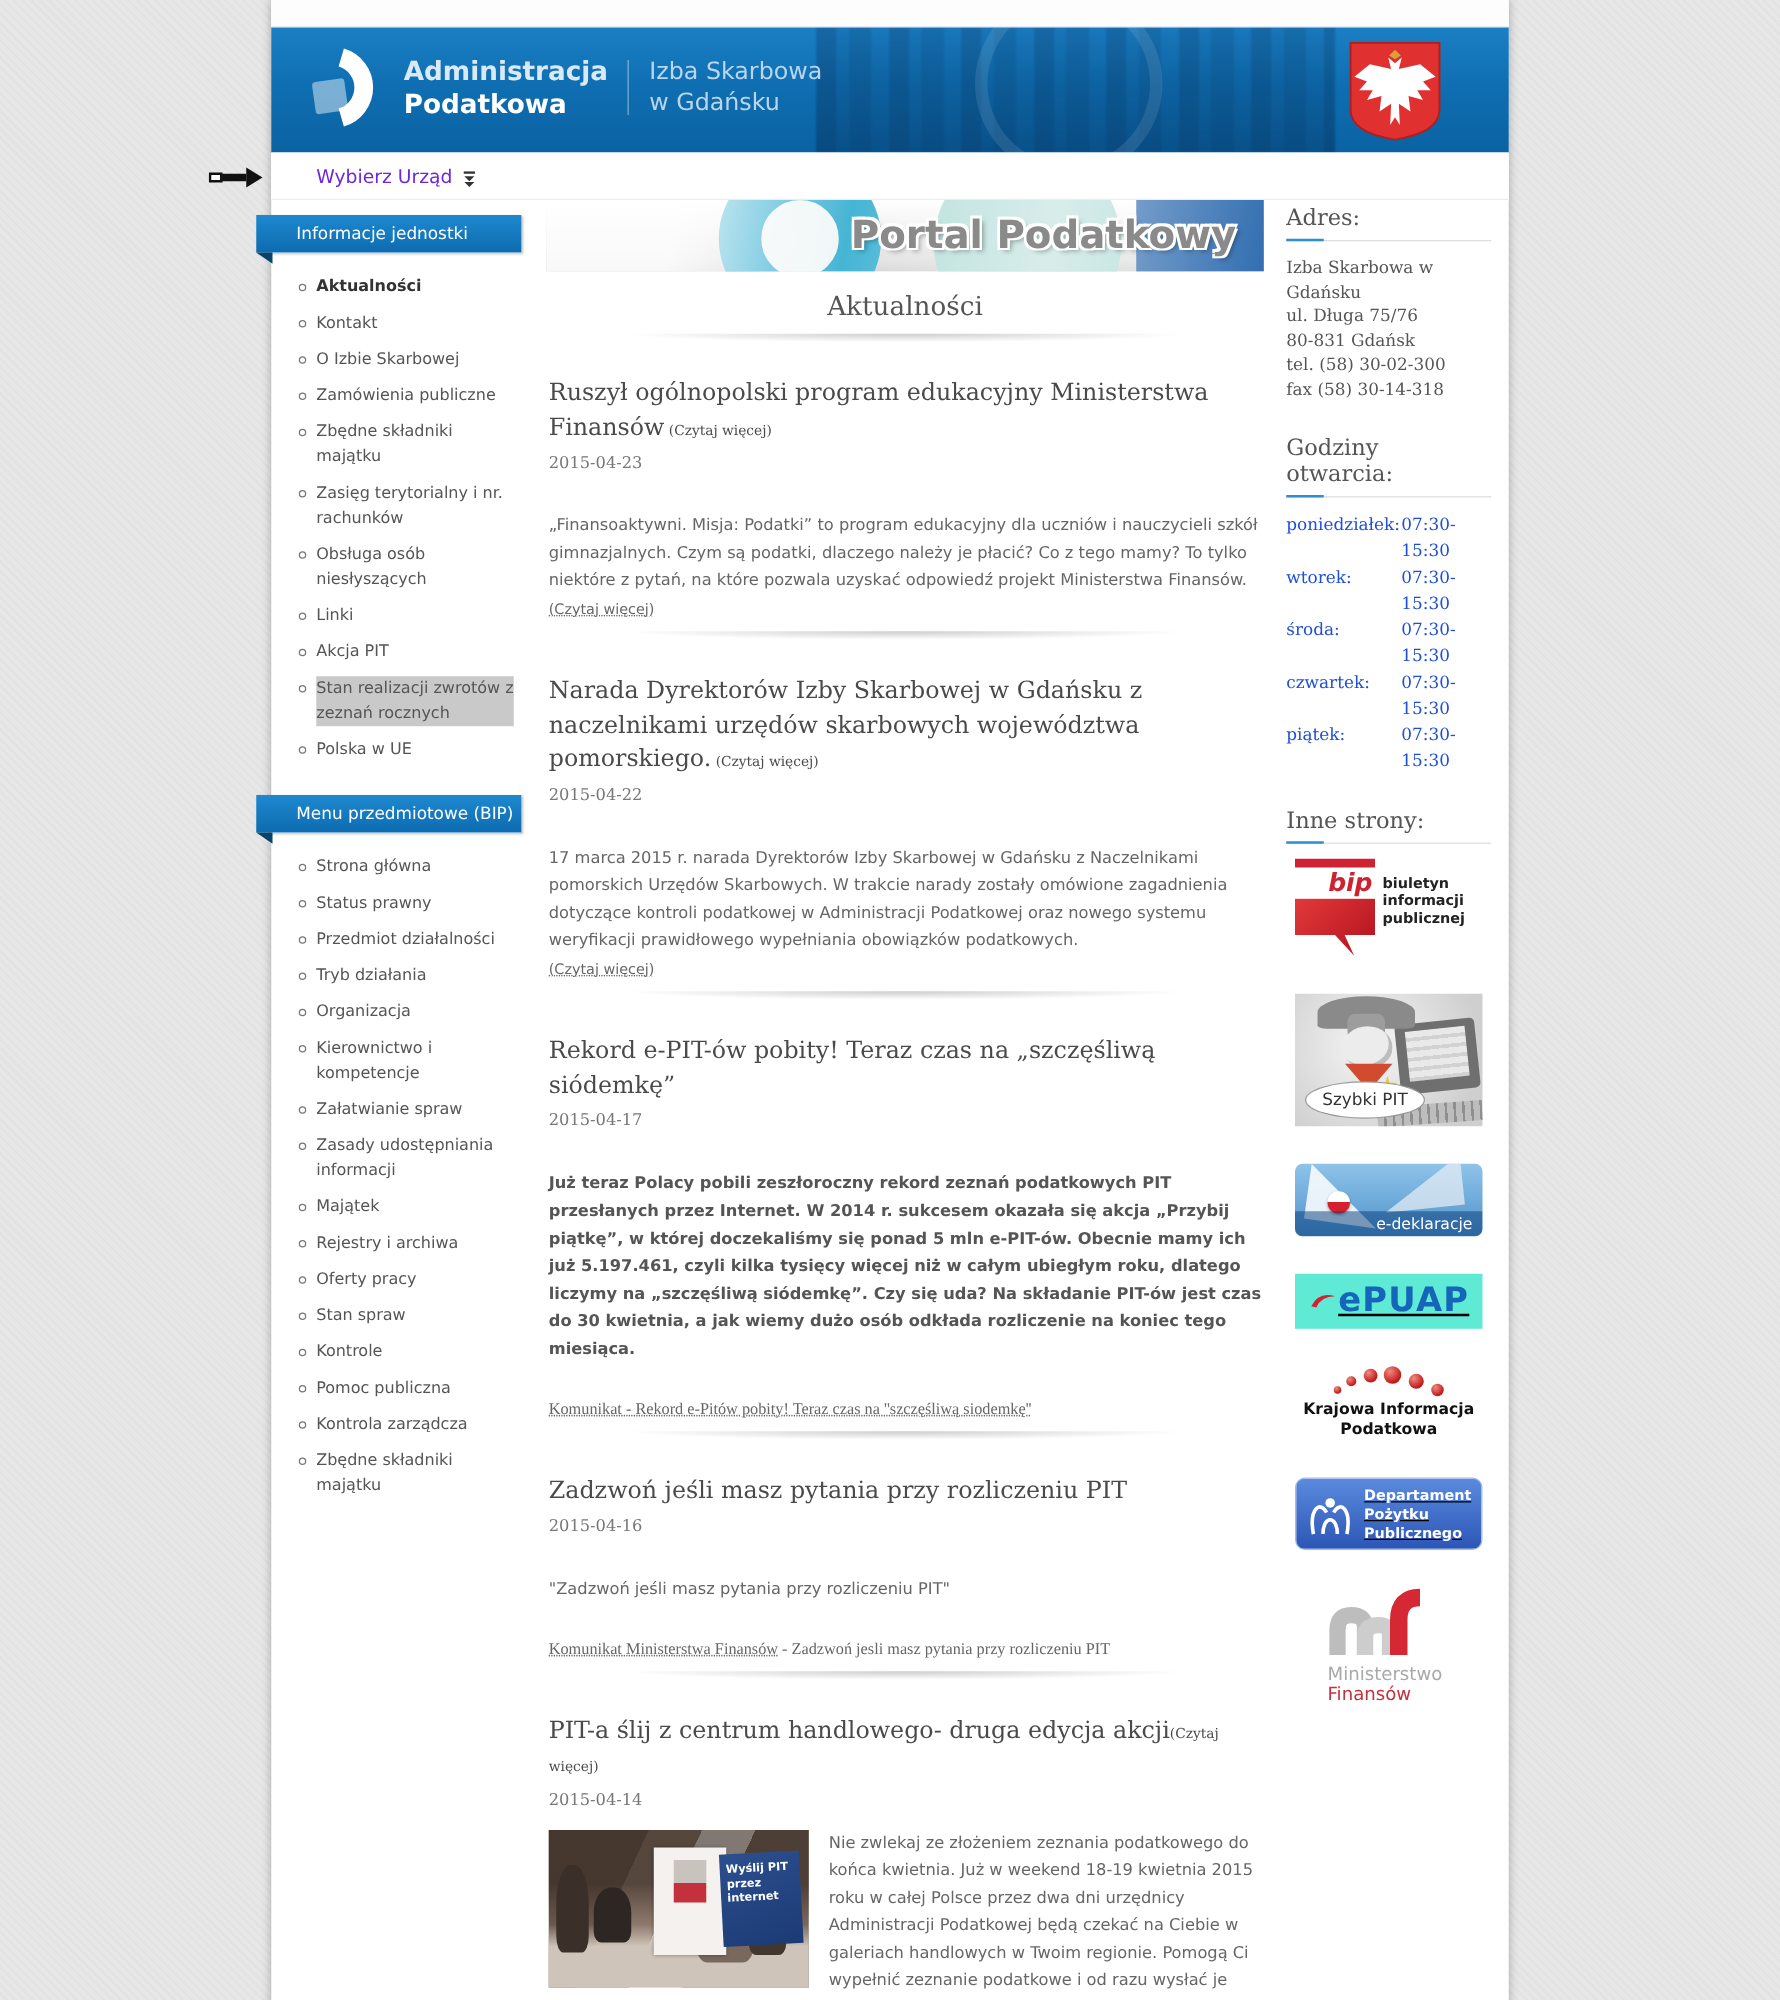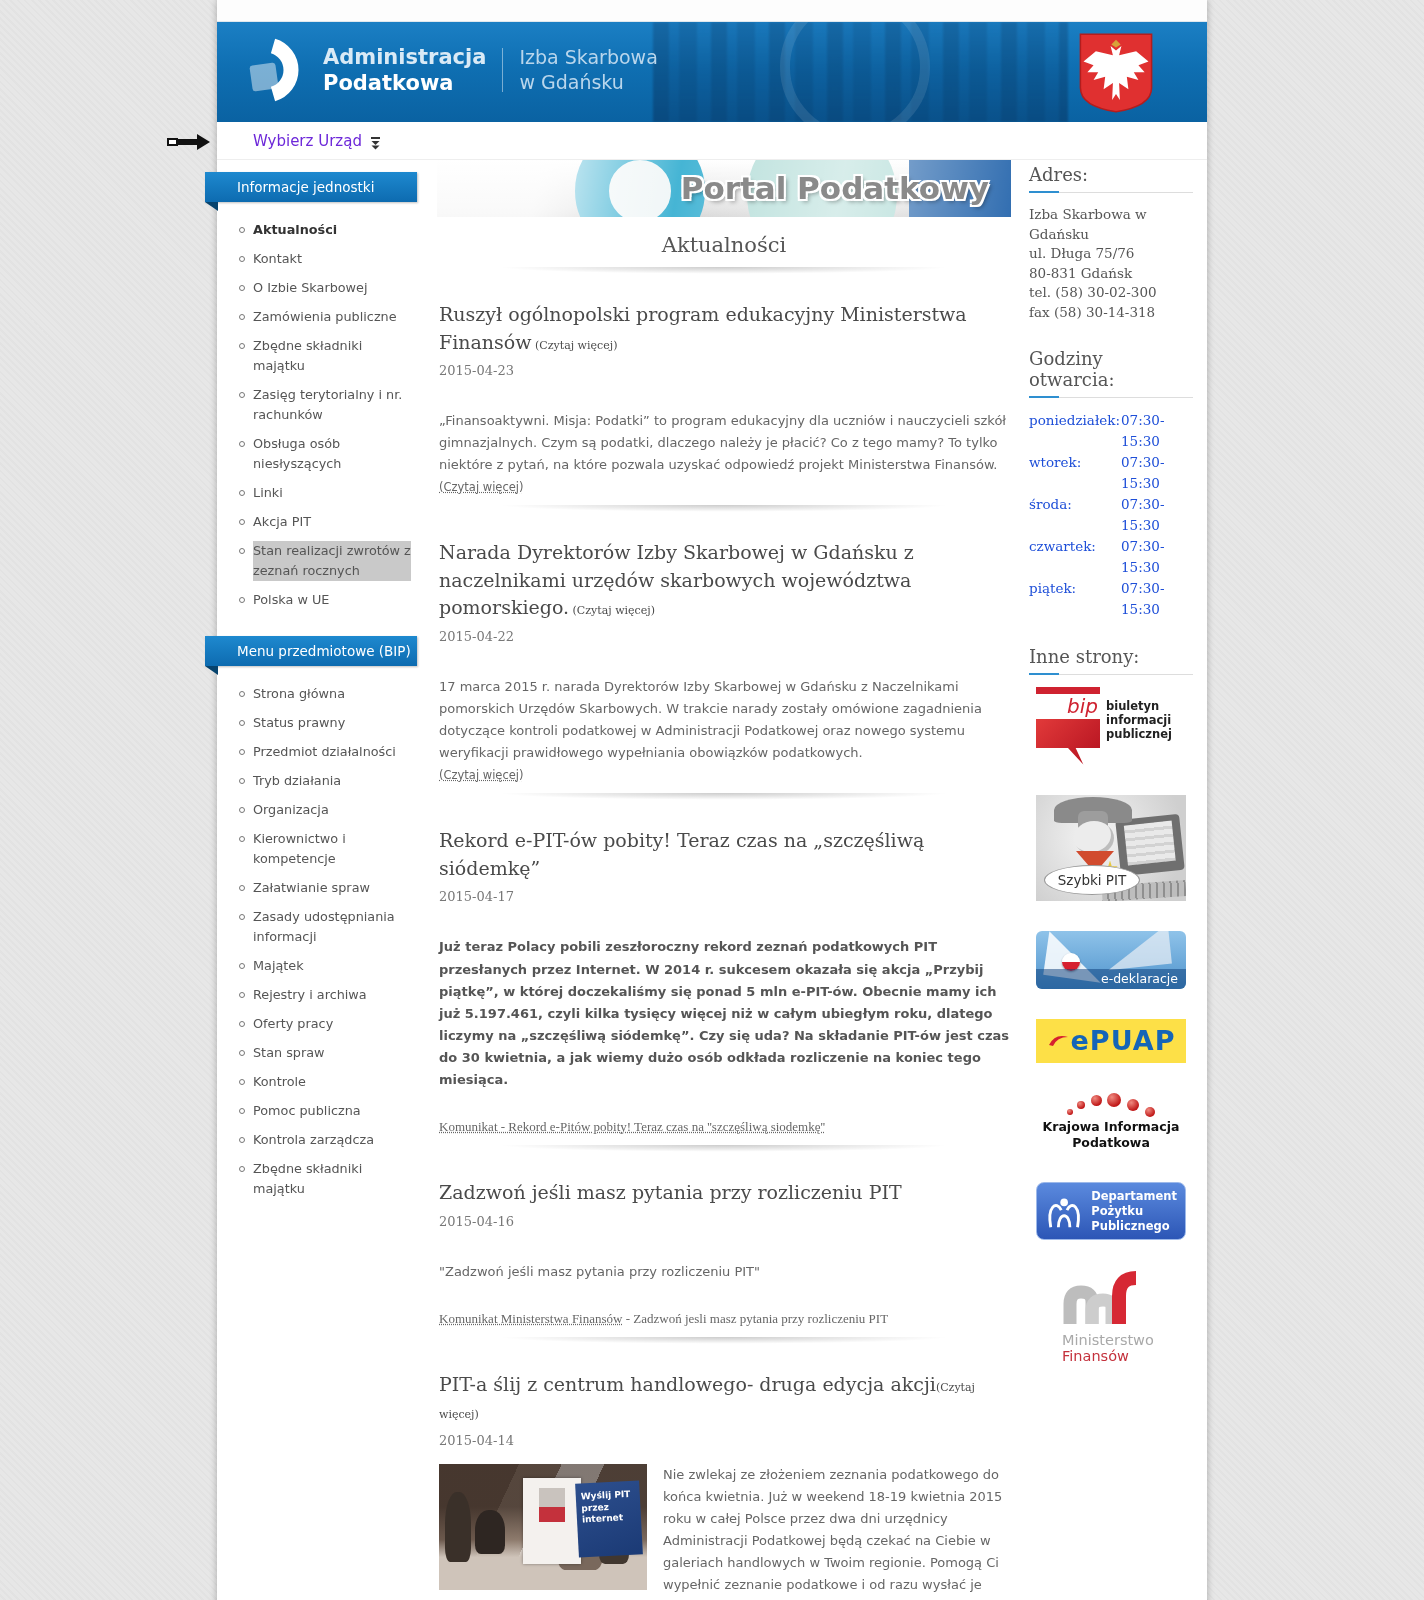--- a/index.html
+++ b/index.html
@@ -105,21 +105,21 @@
   .side-section { margin-bottom:26px; }
   .hours-row { display:flex; font-family:"DejaVu Serif","Liberation Serif",serif; font-size:13.5px; color:#1d4ed8; line-height:1.55; }
   .hours-row .day { width:92px; flex:none; }
 
   .logo-card { margin:0 auto 30px; cursor:pointer; }
 
   
   .logo-bip { width:150px; display:flex; gap:6px; }
   .bip-left { width:64px; }
   .bip-bar { height:7px; background:#cf2230; margin-bottom:1px; }
-  .bip-word { text-align:right; font-size:20px; font-weight:normal; font-style:italic; color:#cf2230; line-height:22px; padding-right:2px; }
+  .bip-word { text-align:right; font-size:20px; font-weight:bold; font-style:italic; color:#cf2230; line-height:22px; padding-right:2px; }
   .bip-bubble { height:34px; background:linear-gradient(135deg,#e23a3a,#b3111f);
     clip-path:polygon(0 0,100% 0,100% 64%,62% 64%,74% 100%,50% 64%,0 64%); margin-top:2px; height:46px; }
   .bip-text { font-size:11.5px; font-weight:bold; color:#222; line-height:1.25; padding-top:12px; }
   
   .logo-szybki { width:150px; height:106px; position:relative; overflow:hidden;
     background:radial-gradient(circle at 40% 40%, #f5f5f5, #cfcfcf 80%);padding-left:16px; }
   .sz-hat { position:absolute; left:18px; top:2px; width:78px; height:26px; background:#8a8a8a; border-radius:50% 50% 10% 10%; }
   .sz-hat::after { content:""; position:absolute; left:24px; top:14px; width:30px; height:26px; background:#9d9d9d; border-radius:6px 6px 12px 12px; }
   .sz-face { position:absolute; left:38px; top:26px; width:40px; height:34px; background:#ececec; border-radius:50%; box-shadow:inset -3px -3px 0 #bdbdbd; }
   .sz-scarf { position:absolute; left:40px; top:56px; width:0; height:0; border-left:19px solid transparent; border-right:19px solid transparent; border-top:22px solid #d14b2e; }
@@ -131,30 +131,30 @@
     display:flex; align-items:center; justify-content:center; font-size:13.5px; color:#333; }
   
   .logo-edek { width:150px; height:58px; border-radius:6px; position:relative; overflow:hidden;
     background:linear-gradient(180deg,#8fc3e9,#4f93cc); }
   .ed-tri1 { position:absolute; left:10px; top:4px; width:0; height:0; border-bottom:44px solid rgba(255,255,255,.85); border-right:58px solid transparent; transform:rotate(8deg); }
   .ed-tri2 { position:absolute; left:70px; top:-4px; width:0; height:0; border-bottom:40px solid rgba(235,240,245,.7); border-left:64px solid transparent; transform:rotate(-6deg); }
   .ed-flag { position:absolute; left:26px; top:22px; width:18px; height:18px; border-radius:50%; background:linear-gradient(180deg,#fff 50%, #d6202f 50%); box-shadow:0 1px 2px rgba(0,0,0,.4); }
   .ed-strip { position:absolute; left:0; right:0; bottom:0; height:20px; background:rgba(10,60,120,.5);
     text-align:right; padding-right:8px; font-size:12.5px; color:#fff; line-height:20px; }
   
-  .logo-epuap { width:150px; height:44px; display:flex; align-items:center; justify-content:center; background:#fde047; gap:2px; }
+  .logo-epuap { width:150px; height:44px; display:flex; align-items:center; justify-content:center; background:#5eead4; gap:2px;text-decoration:underline; }
   .epuap-text { font-size:27px; font-weight:bold; color:#1565b8; letter-spacing:1px; }
   
   .logo-kip { width:156px; background:#fff; text-align:center; position:relative; padding-top:26px; }
   .kip-dots { position:absolute; left:34px; top:0; width:100px; height:26px; }
   .kip-dots i { position:absolute; border-radius:50%; background:radial-gradient(circle at 35% 30%, #f08a80, #c01818 70%); }
   .kip-line { font-size:12.5px; font-weight:bold; color:#111; line-height:1.35; }
   
   .logo-dpp { width:150px; height:58px; border-radius:8px; background:linear-gradient(180deg,#5b8ade,#2c56b6);
-    border:1px solid #9db9ea; display:flex; align-items:center; padding:4px 8px; gap:8px; }
+    border:1px solid #9db9ea; display:flex; align-items:center; padding:4px 8px; gap:8px;text-decoration:underline; }
   .dpp-text { color:#fff; font-size:11.5px; font-weight:bold; line-height:1.3; }
   
   .logo-mf { width:150px; background:#fff; text-align:left; padding-left:26px; }
   .mf-line1 { font-size:14.5px; color:#a9a9a9; margin-top:2px; }
   .mf-line2 { font-size:14.5px; color:#c4313c; }
 </style>
 </head>
 <body>
 
 <div class="container">

